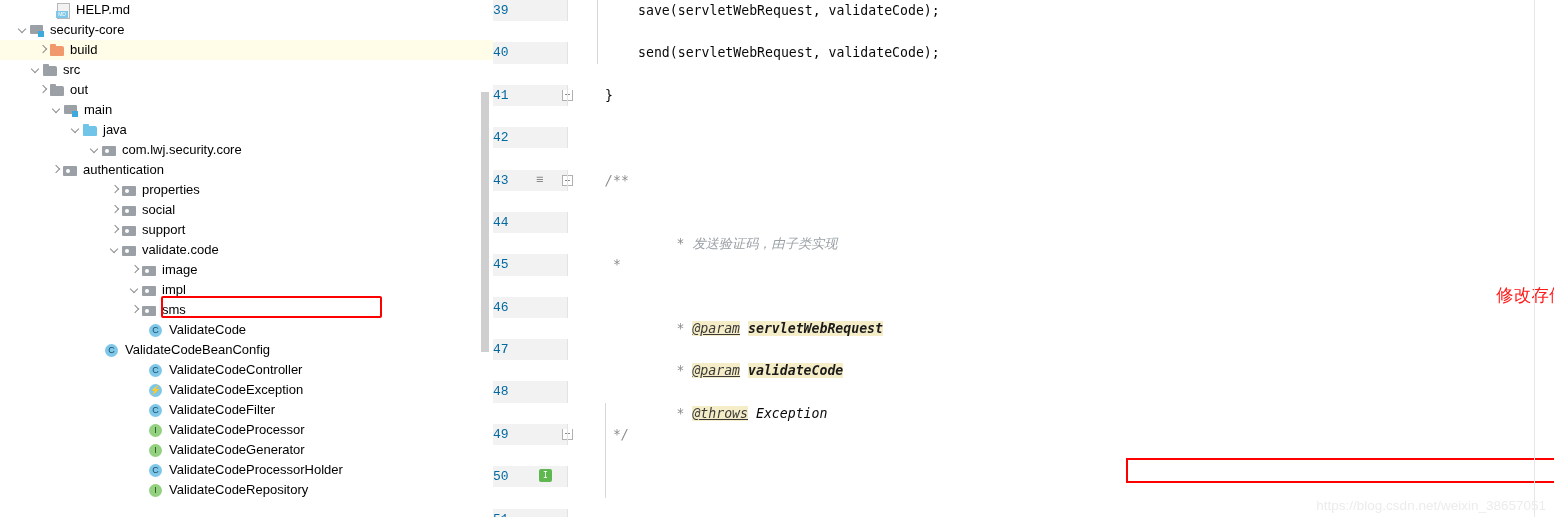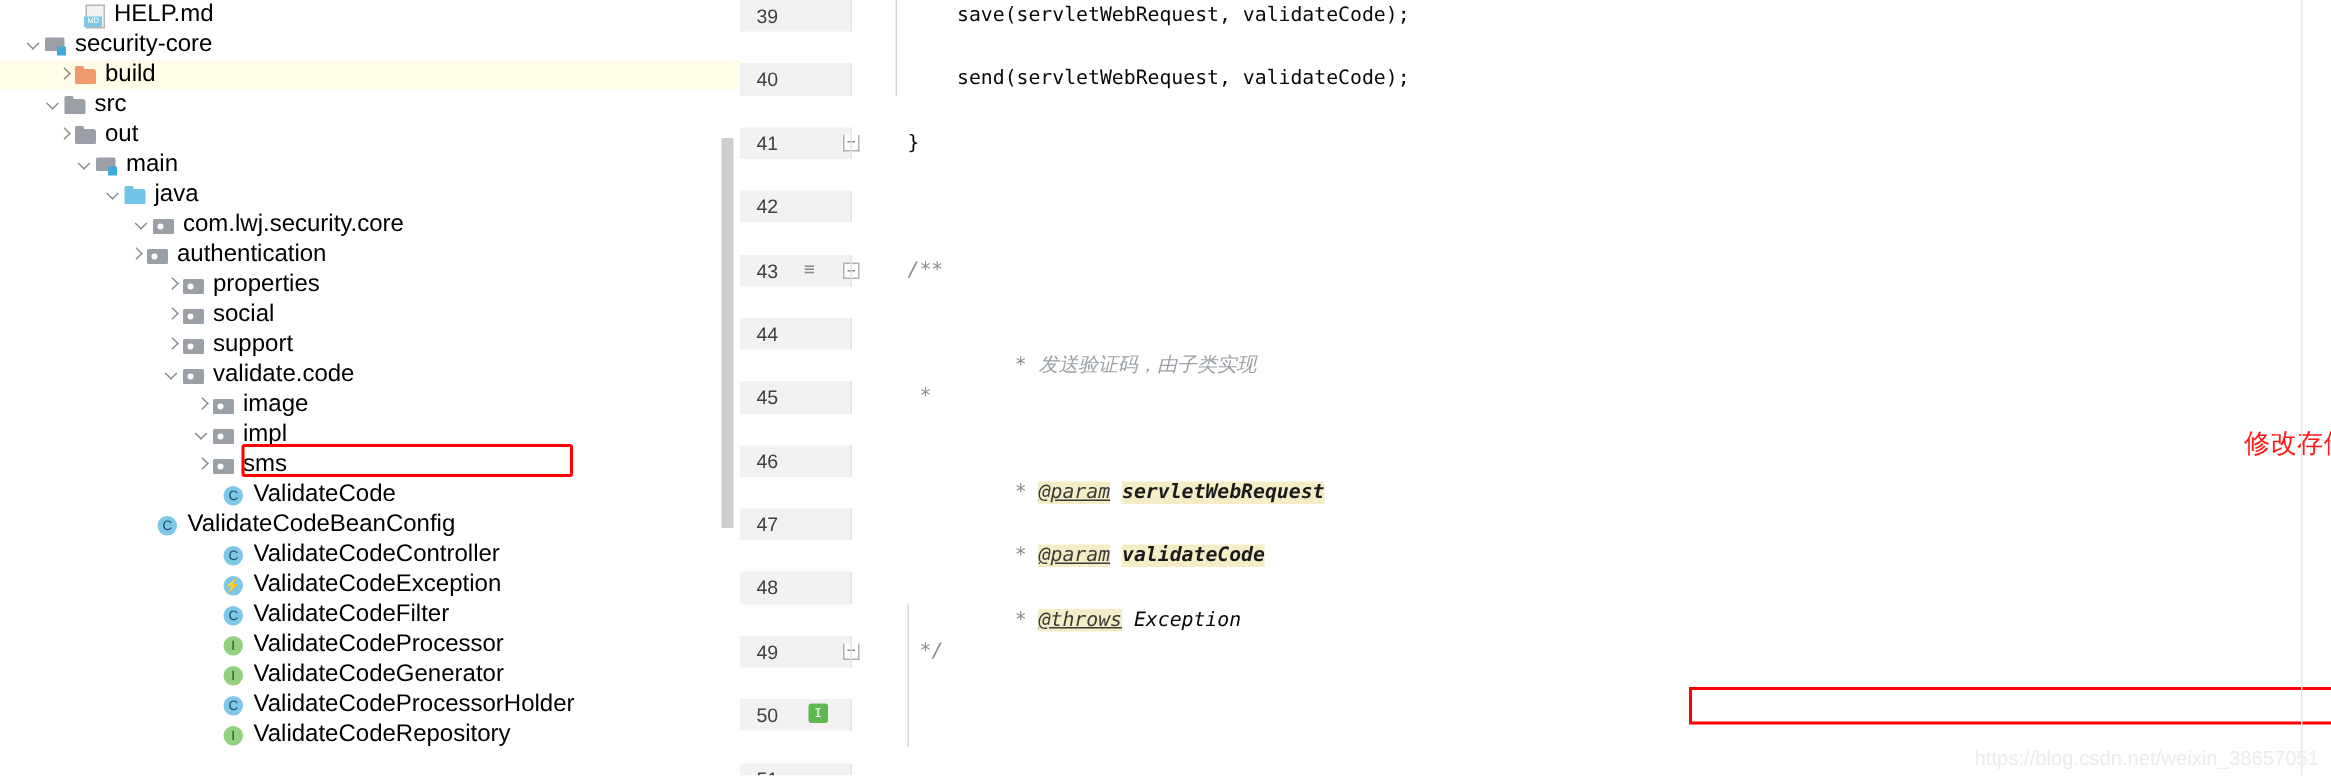--- a/index.html
+++ b/index.html
@@ -192,21 +192,21 @@
     position:absolute; left:1px; bottom:0px;
     width:12px; height:7px;
     background:#7ec7e8;
     color:#ffffff;
     font-size:5px;
     line-height:7px;
     text-align:center;
     font-family:"Liberation Sans",sans-serif;
     letter-spacing:-0.2px;
   }
-  .tree-label { font-size: 16px; color:#000; }
+  .tree-label { font-size: 13px; color:#000; }
   .tree-label.bold { font-weight: normal; }
   .tree-label.selected { color:#2b5fba; }
 
   
   #tree-redbox {
     position: absolute;
     left: 161px; top: 296px;
     width: 221px; height: 22px;
     border: 2.5px solid #ff0000;
     border-radius: 2px;
@@ -247,25 +247,25 @@
   .gutter {
     position: absolute;
     left: 0; top: 0;
     width: 75px; height: 21.2px;
     background: #f2f2f2;
   }
   .lineno {
     position: absolute;
     left: 0; top: 0;
     width: 37px;
-    text-align: center;
-    color: #404040;
+    text-align: left;
+    color: #0369a1;
     font-size: 13px;
     line-height: 21.2px;
-    font-family: Liberation Sans, sans-serif;
+    font-family: Liberation Mono, monospace;
   }
   .gutter-icon {
     position: absolute;
     top: 3px;
     width: 15px; height: 15px;
   }
   .gutter-icon.iface-mark {
     left: 46px;
     width:13px; height:13px;
     background:#5fb84f;
@@ -417,21 +417,21 @@
       <span class="ico folder-blue"></span>
       <span class="tree-label">java</span>
     </div>
 
     <div class="tree-row" style="padding-left:88px">
       <span class="arrow down"></span>
       <span class="ico package"></span>
       <span class="tree-label">com.lwj.security.core</span>
     </div>
 
-    <div class="tree-row" style="padding-left:84px">
+    <div class="tree-row" style="padding-left:49px">
       <span class="arrow right"></span>
       <span class="ico package"></span>
       <span class="tree-label">authentication</span>
     </div>
 
     <div class="tree-row" style="padding-left:108px">
       <span class="arrow right"></span>
       <span class="ico package"></span>
       <span class="tree-label">properties</span>
     </div>

